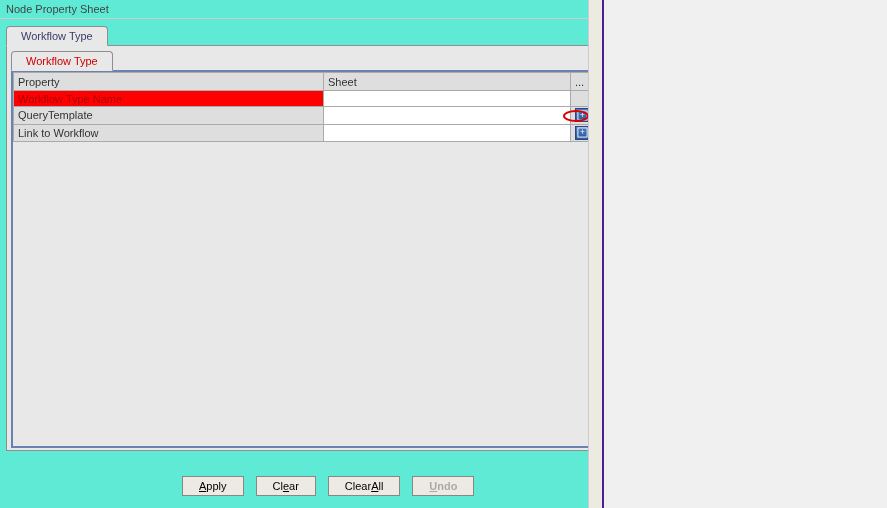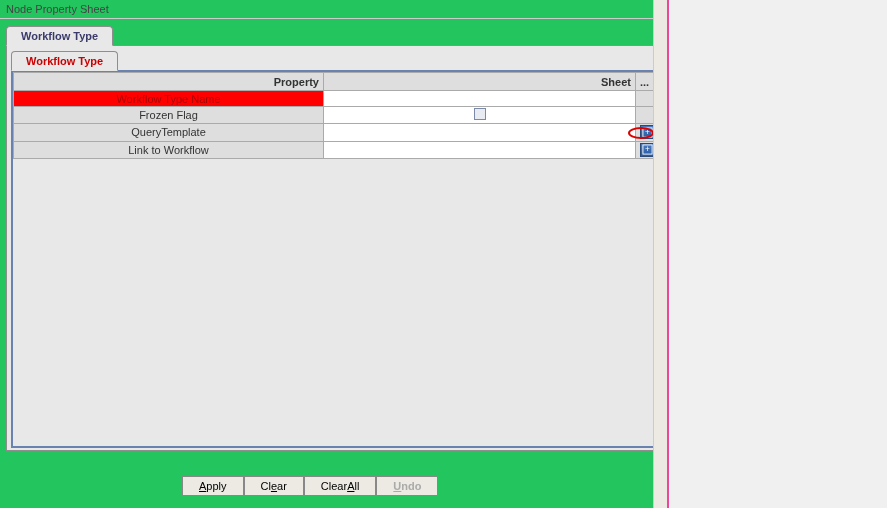--- a/index.html
+++ b/index.html
@@ -5,39 +5,38 @@
     * { box-sizing: border-box; margin: 0; padding: 0; }
     body {
       font-family: Tahoma, Verdana, sans-serif;
       font-size: 11px;
       background: #f0f0f0;
       width: 887px;
       height: 508px;
       position: relative;
     }
     .outer-panel {
-      width: 669px;
+      width: 604px;
       height: 508px;
-      background: #22c55e;
-      border-right: 2px solid #ec4899;
+      background: #5eead4;
+      border-right: 2px solid #4c1d95;
       position: relative;
     }
     .panel-title {
       padding: 3px 6px;
       color: #444;
       font-size: 11px;
       border-bottom: 1px solid #ccc;
     }
     .outer-tabs {
       margin: 6px 6px 0 6px;
     }
     .tab-row {
       display: flex;
       align-items: flex-end;
-      font-weight: bold;
     }
     .tab {
       padding: 3px 14px;
       border: 1px solid #8e8e8e;
       border-top-left-radius: 4px;
       border-top-right-radius: 4px;
       background: #e8e8e8;
       color: #3b3b6b;
       font-size: 11px;
       margin-right: 2px;
@@ -72,36 +71,35 @@
     .property-table th, .property-table td {
       border: 1px solid #aaa;
       padding: 1px 4px;
       height: 16px;
       font-size: 11px;
       vertical-align: middle;
     }
     .property-table th {
       background: #dedede;
       color: #333;
-      font-weight: bold;
-      text-align: right;
+      font-weight: normal;
+      text-align: left;
       height: 18px;
     }
     .col-property { width: 310px; }
     .col-value { }
     .col-btn { width: 18px; }
     .row-error td.property-cell {
       background: #ff0000;
       color: #aa0000;
     }
     .row-error td.value-cell { background: #ffffff; }
     .property-cell {
       background: #dedede;
       color: #333;
-      text-align: center;
     }
     .value-cell {
       background: #ffffff;
       text-align: left;
       position: relative;
     }
     .btn-cell {
       background: #dedede;
       text-align: center;
       padding: 0;
@@ -133,21 +131,21 @@
       background: linear-gradient(#4a7bc0, #2a5ba0);
       color: #fff;
       border: 1px solid #2a4a7a;
     }
     .picker-btn svg, .picker-btn2 svg { width: 11px; height: 11px; }
     .footer-buttons {
       position: absolute;
       bottom: 12px;
       left: 182px;
       display: flex;
-      gap: 0;
+      gap: 12px;
     }
     .footer-btn {
       border: 1px solid #888;
       background: #eceae3;
       padding: 3px 16px;
       font-size: 11px;
       font-family: inherit;
       cursor: pointer;
       min-width: 54px;
       text-align: center;
@@ -206,27 +204,20 @@
               <th>...</th>
             </tr>
           </thead>
           <tbody>
             <tr class="row-error">
               <td class="property-cell">Workflow Type Name</td>
               <td class="value-cell"></td>
               <td class="btn-cell"></td>
             </tr>
             <tr>
-              <td class="property-cell">Frozen Flag</td>
-              <td class="value-cell center">
-                <span class="checkbox-box"></span>
-              </td>
-              <td class="btn-cell"></td>
-            </tr>
-            <tr>
               <td class="property-cell">QueryTemplate</td>
               <td class="value-cell"></td>
               <td class="btn-cell" style="position:relative;">
                 <button class="picker-btn2">
                   <svg viewBox="0 0 12 12">
                     <rect x="1" y="1" width="10" height="10" fill="none" stroke="#fff" stroke-width="1"></rect>
                     <text x="6" y="9" font-size="9" text-anchor="middle" fill="#fff">+</text>
                   </svg>
                 </button>
                 <span class="hand-circle" style="left:-8px; top:3px;"></span>

